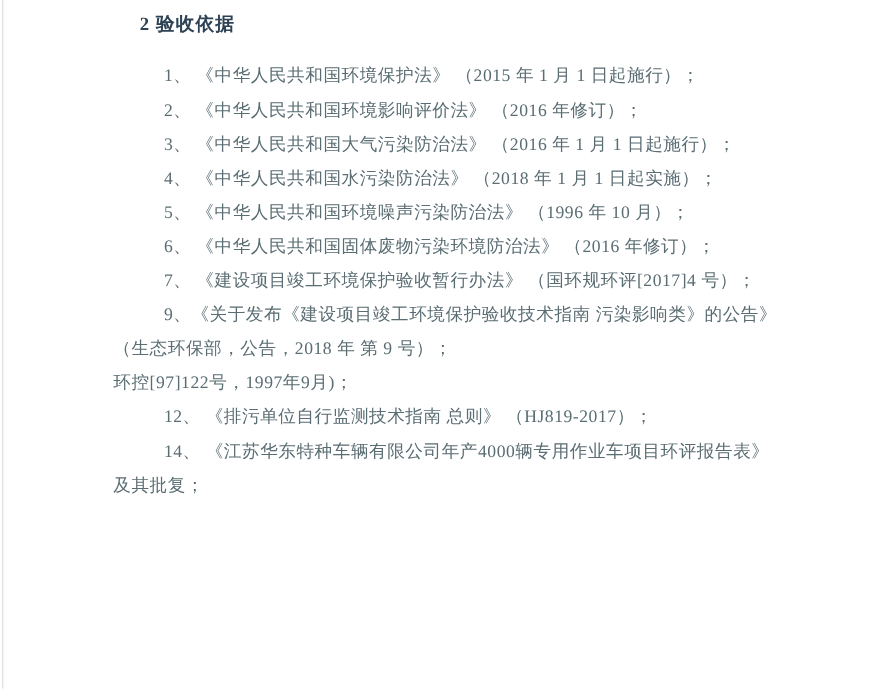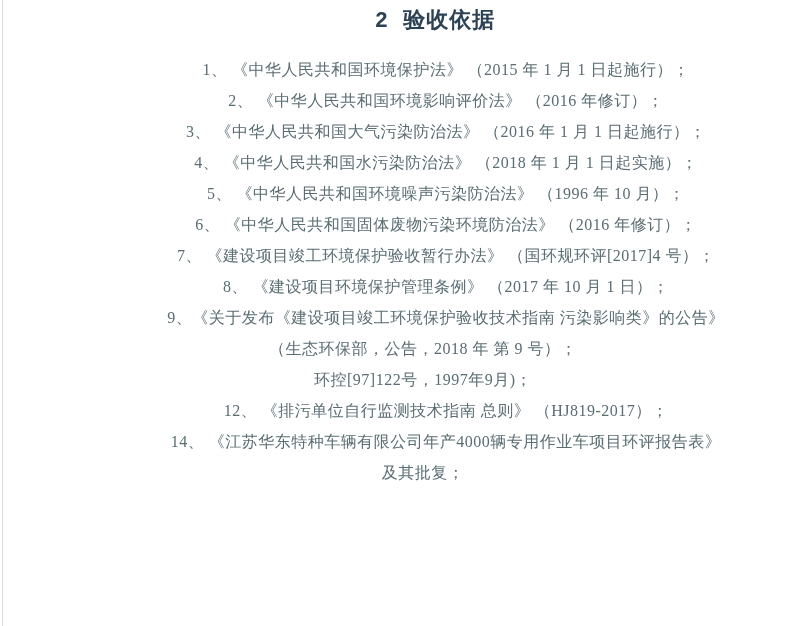--- a/index.html
+++ b/index.html
@@ -23,56 +23,54 @@
     background: #dbdbdb;
   }
   .content {
     position: absolute;
     left: 103px;
     top: 4px;
     width: 640px;
   }
   h1.section-heading {
     margin: 4px 0 18px 24px;
-    font-size: 22px;
+    font-size: 17px;
     line-height: 28px;
     font-weight: bold;
     color: #2d4254;
     letter-spacing: 1px;
-    font-family: Liberation Mono, monospace;
-    text-align: center;
+    font-family: Liberation Serif, serif;
   }
   .ref-list p {
     margin: 0;
     font-size: 16px;
     line-height: 31px;
     color: #5a6d73;
     letter-spacing: 0.5px;
     white-space: nowrap;
   }
-  .ref-list p.first { text-indent: 46px; text-align: center; }
-  .ref-list p.cont  { text-indent: 0; text-align: center; }
+  .ref-list p.first { text-indent: 46px; }
+  .ref-list p.cont  { text-indent: 0; }
 </style>
 </head>
 <body>
 
 <div class="page-edge-line"></div>
 
 <div class="content">
   <h1 class="section-heading">2 验收依据</h1>
 
   <div class="ref-list">
     <p class="first">1、 《中华人民共和国环境保护法》 （2015 年 1 月 1 日起施行）；</p>
     <p class="first">2、 《中华人民共和国环境影响评价法》 （2016 年修订）；</p>
     <p class="first">3、 《中华人民共和国大气污染防治法》 （2016 年 1 月 1 日起施行）；</p>
     <p class="first">4、 《中华人民共和国水污染防治法》 （2018 年 1 月 1 日起实施）；</p>
     <p class="first">5、 《中华人民共和国环境噪声污染防治法》 （1996 年 10 月）；</p>
     <p class="first">6、 《中华人民共和国固体废物污染环境防治法》 （2016 年修订）；</p>
     <p class="first">7、 《建设项目竣工环境保护验收暂行办法》 （国环规环评[2017]4 号）；</p>
-    <p class="first">8、 《建设项目环境保护管理条例》 （2017 年 10 月 1 日）；</p>
     <p class="first">9、《关于发布《建设项目竣工环境保护验收技术指南 污染影响类》的公告》</p>
     <p class="cont">（生态环保部，公告，2018 年 第 9 号）；</p>
     <p class="cont">环控[97]122号，1997年9月)；</p>
     <p class="first">12、 《排污单位自行监测技术指南 总则》 （HJ819-2017）；</p>
     <p class="first">14、 《江苏华东特种车辆有限公司年产4000辆专用作业车项目环评报告表》</p>
     <p class="cont">及其批复；</p>
   </div>
 </div>
 
 </body></html>

